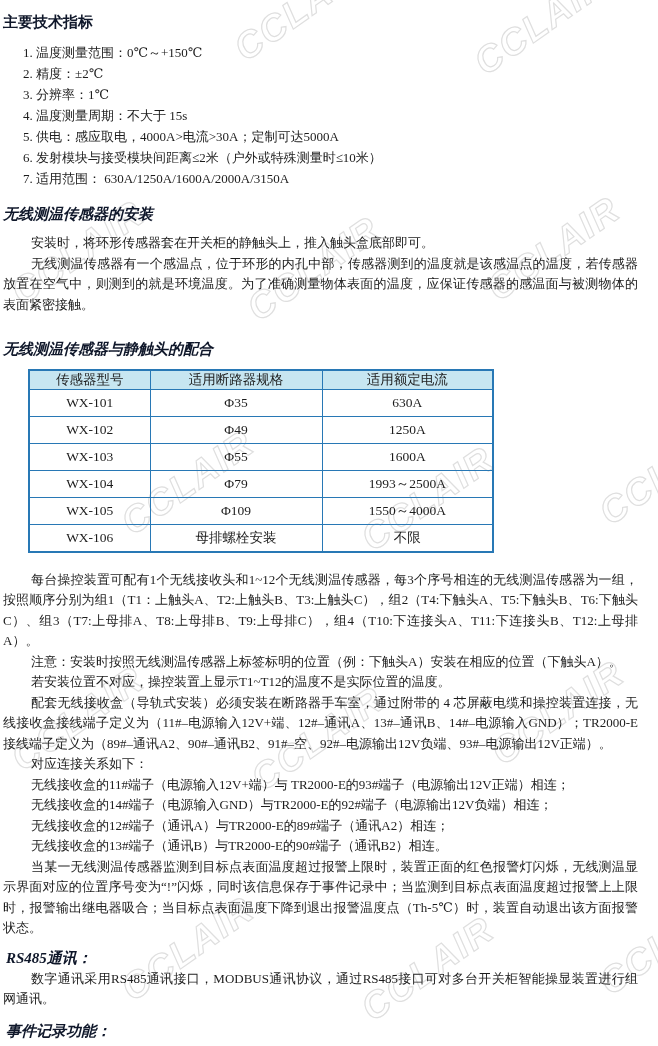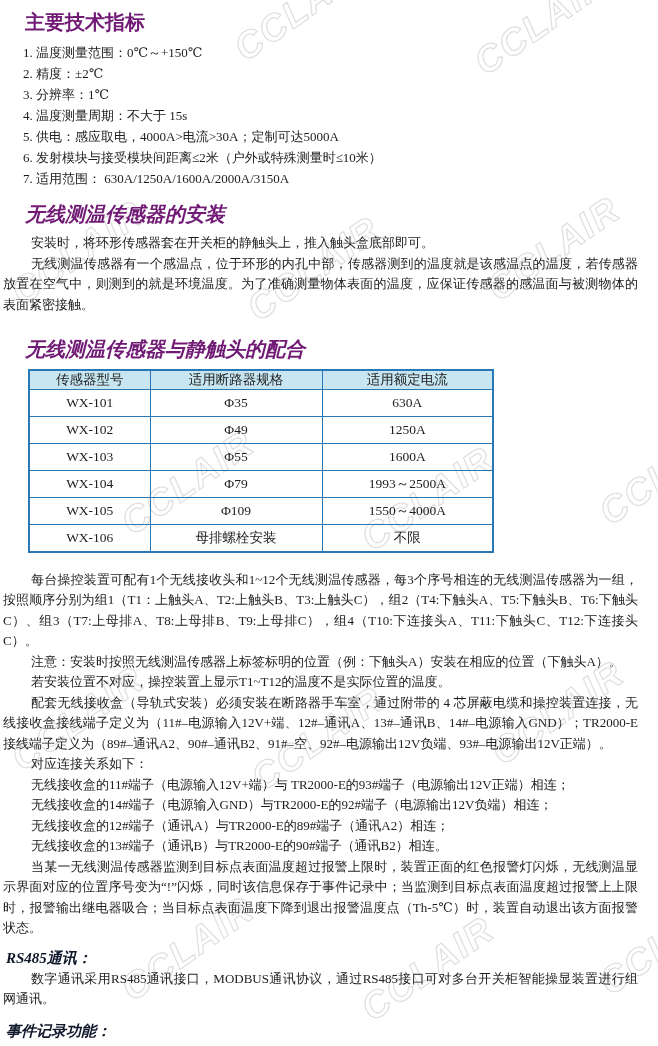--- a/index.html
+++ b/index.html
@@ -30,25 +30,25 @@
   }
   @supports not (-webkit-text-stroke: 1px #000) {
     .wm { color: #ececec; }
   }
 
   
   .page { position: relative; z-index: 1; padding: 10px 20px 0 3px; }
 
   h1.sec {
     font-family: "Liberation Sans", "DejaVu Sans", sans-serif;
-    font-size: 20px;
+    font-size: 15px;
     line-height: 24px;
     font-weight: bold;
-    color: #701a75;
-    margin: 0 0 0 22px;
+    color: #0f172a;
+    margin: 0 0 0 0;
   }
   h1.sec.gap1 { margin-top: 13px; font-style: italic; }
   h1.sec.gap2 { margin-top: 22px; font-style: italic; }
 
   ul.spec-list { list-style: none; margin: 8px 0 0 0; padding: 0 0 0 20px; }
   ul.spec-list li { font-size: 13px; line-height: 21px; }
 
   p.body {
     font-size: 13px;
     line-height: 20.5px;
@@ -172,21 +172,21 @@
       </tr>
       <tr>
         <td>WX-106</td>
         <td>母排螺栓安装</td>
         <td>不限</td>
       </tr>
     </tbody>
   </table>
 
   <div class="config-block">
-    <p class="body">每台操控装置可配有1个无线接收头和1~12个无线测温传感器，每3个序号相连的无线测温传感器为一组，按照顺序分别为组1（T1：上触头A、T2:上触头B、T3:上触头C），组2（T4:下触头A、T5:下触头B、T6:下触头C）、组3（T7:上母排A、T8:上母排B、T9:上母排C），组4（T10:下连接头A、T11:下触头C、T12:下连接头C）。</p>
+    <p class="body">每台操控装置可配有1个无线接收头和1~12个无线测温传感器，每3个序号相连的无线测温传感器为一组，按照顺序分别为组1（T1：上触头A、T2:上触头B、T3:上触头C），组2（T4:下触头A、T5:下触头B、T6:下触头C）、组3（T7:上母排A、T8:上母排B、T9:上母排C），组4（T10:下连接头A、T11:下连接头B、T12:上母排A）。</p>
     <p class="body">注意：安装时按照无线测温传感器上标签标明的位置（例：下触头A）安装在相应的位置（下触头A）。</p>
     <p class="body">若安装位置不对应，操控装置上显示T1~T12的温度不是实际位置的温度。</p>
     <p class="body">配套无线接收盒（导轨式安装）必须安装在断路器手车室，通过附带的 4 芯屏蔽电缆和操控装置连接，无线接收盒接线端子定义为（11#–电源输入12V+端、12#–通讯A、13#–通讯B、14#–电源输入GND）；TR2000-E接线端子定义为（89#–通讯A2、90#–通讯B2、91#–空、92#–电源输出12V负端、93#–电源输出12V正端）。</p>
     <p class="body">对应连接关系如下：</p>
     <p class="body">无线接收盒的11#端子（电源输入12V+端）与 TR2000-E的93#端子（电源输出12V正端）相连；</p>
     <p class="body">无线接收盒的14#端子（电源输入GND）与TR2000-E的92#端子（电源输出12V负端）相连；</p>
     <p class="body">无线接收盒的12#端子（通讯A）与TR2000-E的89#端子（通讯A2）相连；</p>
     <p class="body">无线接收盒的13#端子（通讯B）与TR2000-E的90#端子（通讯B2）相连。</p>
     <p class="body">当某一无线测温传感器监测到目标点表面温度超过报警上限时，装置正面的红色报警灯闪烁，无线测温显示界面对应的位置序号变为“!”闪烁，同时该信息保存于事件记录中；当监测到目标点表面温度超过报警上上限时，报警输出继电器吸合；当目标点表面温度下降到退出报警温度点（Th-5℃）时，装置自动退出该方面报警状态。</p>
   </div>

